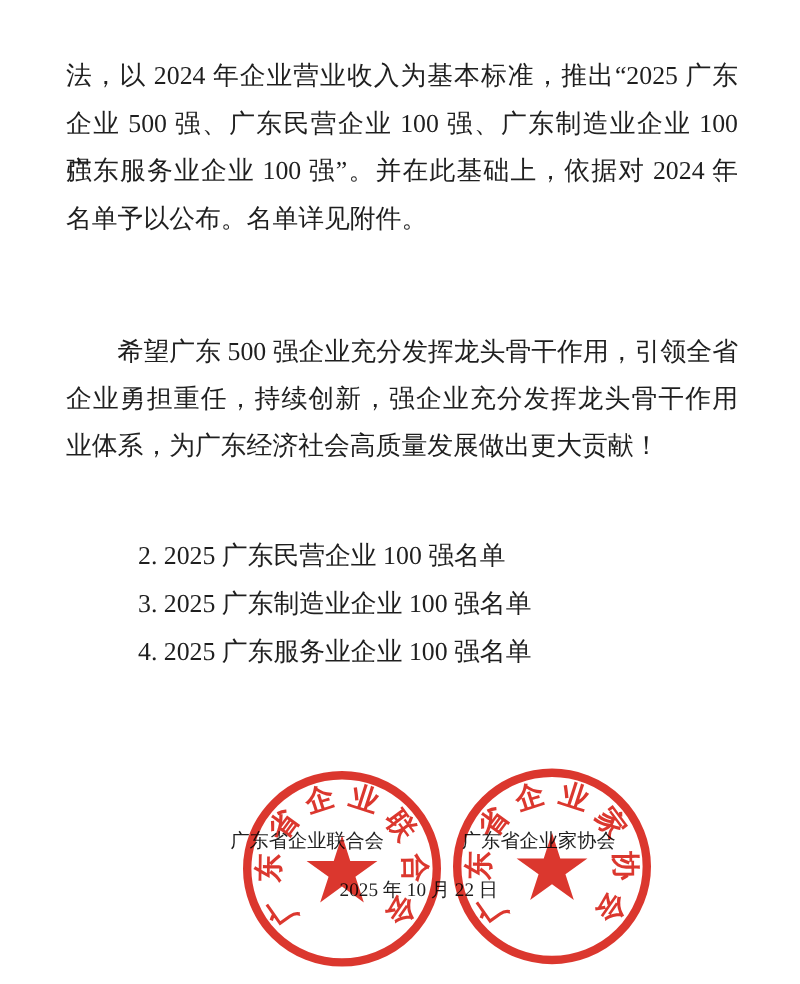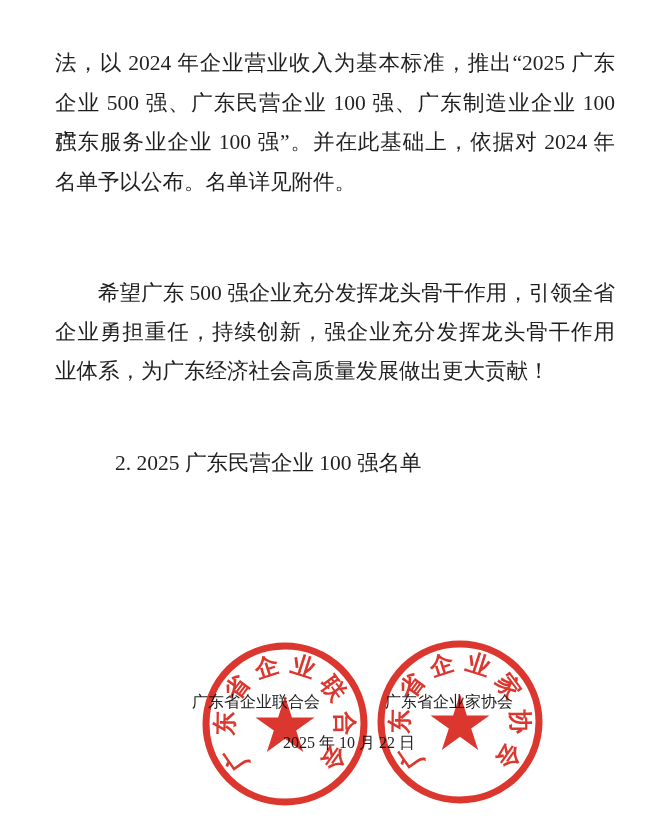--- a/index.html
+++ b/index.html
@@ -54,20 +54,22 @@
   </div>
 
   <div class="block" id="p2">
     <div class="line">希望广东 500 强企业充分发挥龙头骨干作用，引领全省</div>
     <div class="line">企业勇担重任，持续创新，强企业充分发挥龙头骨干作用</div>
     <div class="line">业体系，为广东经济社会高质量发展做出更大贡献！</div>
   </div>
 
   <div class="block" id="attach">
     <div class="row indent"><span>2. 2025 广东民营企业 100 强名单</span></div>
+    <div class="row indent"><span>3. 2025 广东制造业企业 100 强名单</span></div>
+    <div class="row indent"><span>4. 2025 广东服务业企业 100 强名单</span></div>
   </div>
 
   <div class="sig" id="org1">广东省企业联合会</div>
   <div class="sig" id="org2">广东省企业家协会</div>
   <div class="sig" id="date">2025 年 10 月 22 日</div>
 
   <svg class="seal" id="seal-left" viewBox="0 0 170 170">
       <ellipse cx="85" cy="85" rx="79" ry="78" fill="none" stroke="#d9271e" stroke-width="7"></ellipse>
       <polygon points="85.0,57.0 91.9,78.5 114.5,78.4 96.2,91.6 103.2,113.1 85.0,99.8 66.8,113.1 73.8,91.6 55.5,78.4 78.1,78.5" fill="#d9271e"></polygon>
       <text x="35.9" y="119.4" transform="rotate(-125.0 35.9 119.4)" fill="#d9271e" font-size="24" font-weight="700" text-anchor="middle" dominant-baseline="central">广</text>

